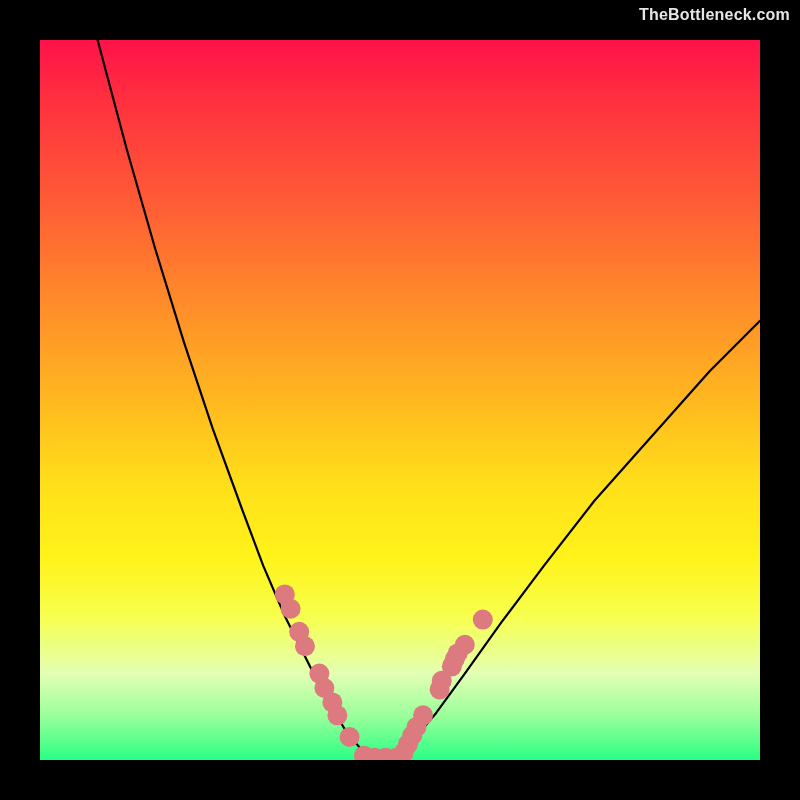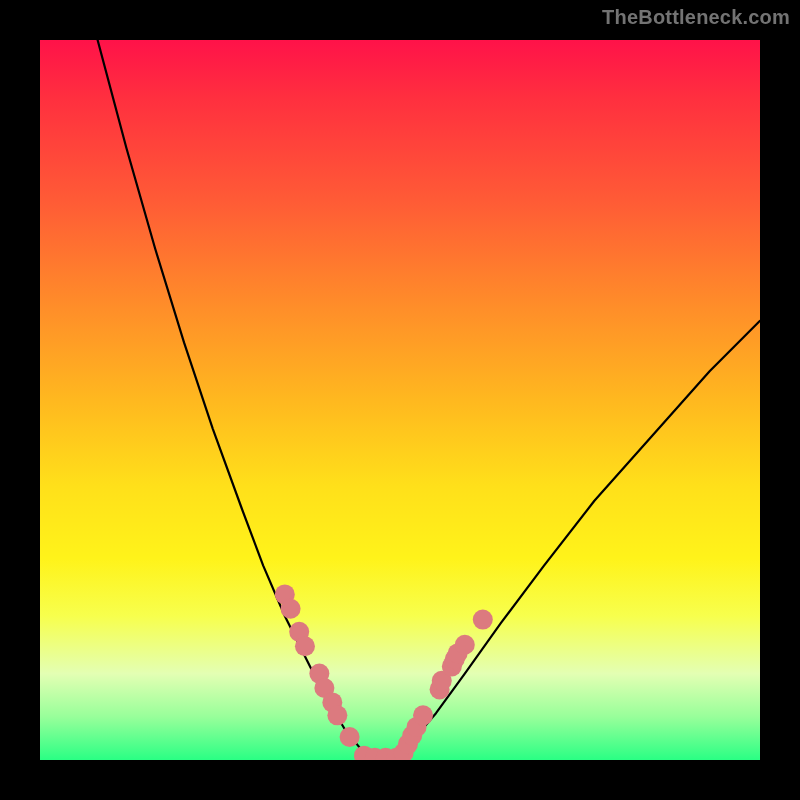--- a/index.html
+++ b/index.html
@@ -35,23 +35,23 @@
       #f7ff4d 80%,
       #e3ffb3 88%,
       #98ff9a 94%,
       #2aff84 100%
     );
   }
   .watermark {
     position: absolute;
     top: 6px;
     right: 10px;
-    font-size: 20px;
+    font-size: 16px;
     font-weight: 600;
-    color: #737373;
+    color: #e5e5e5;
     letter-spacing: 0.2px;
     margin-left: 16px;
   }
   svg {
     position: absolute;
     left: 0;
     top: 0;
   }
 </style>
 </head>

